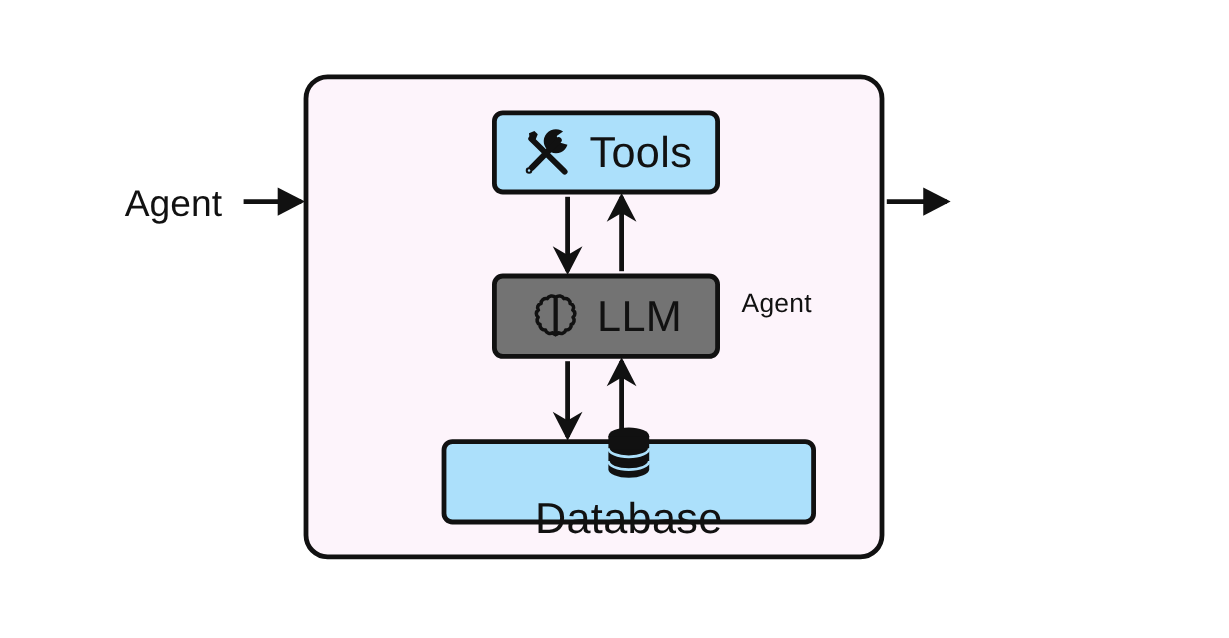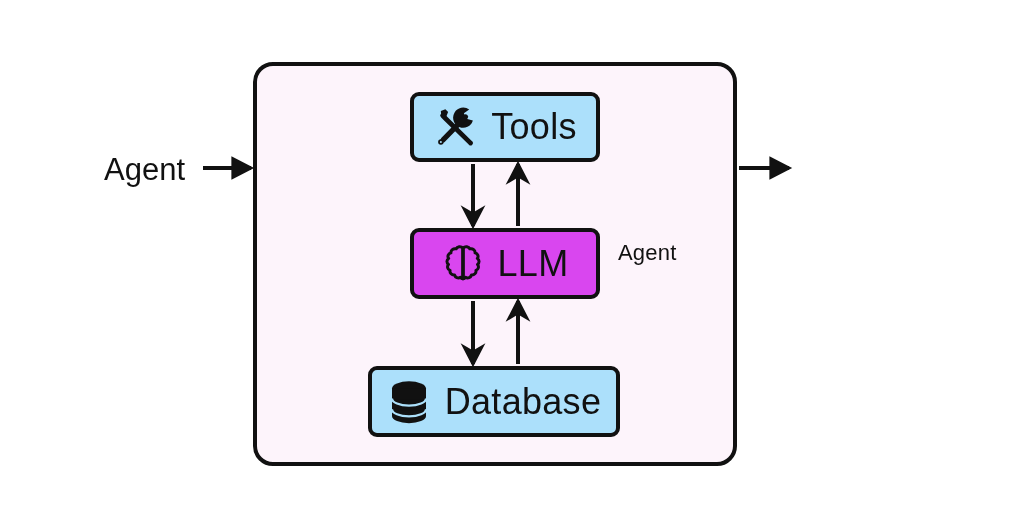--- a/index.html
+++ b/index.html
@@ -69,28 +69,29 @@
     top: 92px;
     width: 190px;
     height: 70px;
     background: #ace0fb;
   }
   #llm-node {
     left: 410px;
     top: 228px;
     width: 190px;
     height: 71px;
-    background: #d946ef;
+    background: #737373;
   }
   #database-node {
     left: 368px;
     top: 366px;
-    width: 252px;
+    width: 312px;
     height: 71px;
     background: #ace0fb;
+    flex-direction: column;
   }
 
   
   #connectors {
     position: absolute;
     left: 0;
     top: 0;
     width: 1024px;
     height: 532px;
     pointer-events: none;

